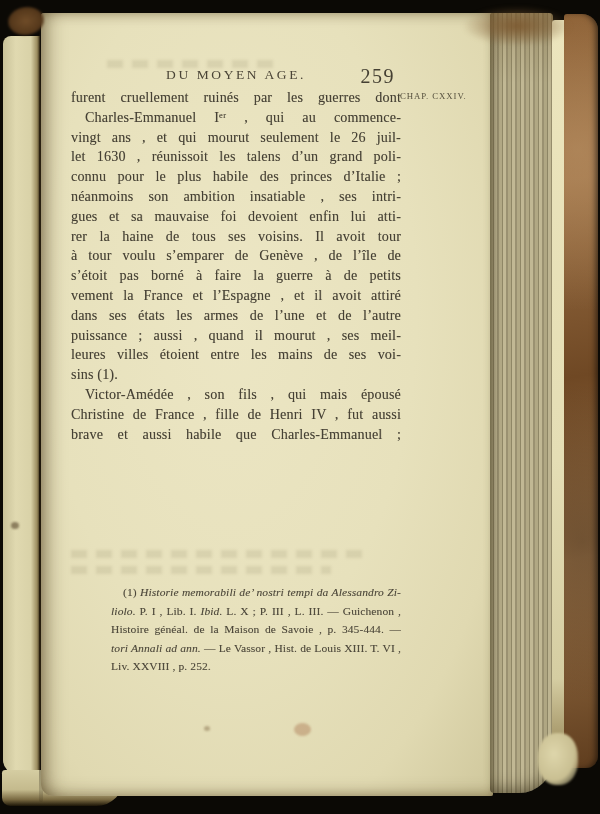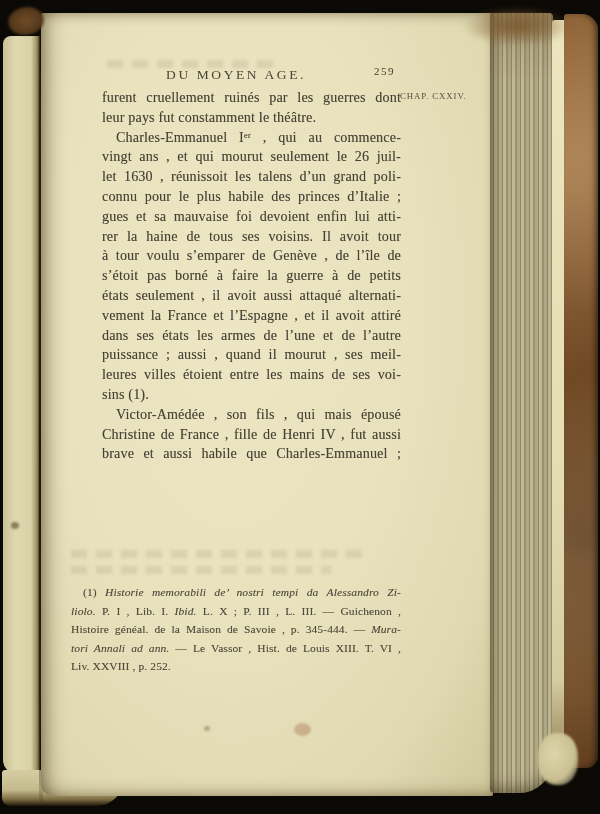--- a/index.html
+++ b/index.html
@@ -78,42 +78,42 @@
   .stain.s2{left:163px;top:713px;width:6px;height:5px;background:rgba(95,65,32,.35);}
   .stain.s3{left:11px;top:522px;width:8px;height:7px;background:rgba(60,40,15,.5);}
   .ghost{position:absolute;height:8px;opacity:.5;filter:blur(1.5px);
     background:repeating-linear-gradient(90deg,rgba(115,105,72,.28) 0 16px,rgba(0,0,0,0) 16px 25px);}
   
   .page-header{
     position:absolute;left:30px;top:54px;width:330px;text-align:center;
     font-size:13.5px;letter-spacing:2.6px;color:#4a4436;
   }
   .page-num{
-    position:absolute;right:6px;top:-2px;font-size:11px;letter-spacing:1.5px;color:#454033;
+    position:absolute;right:6px;top:-2px;font-size:20px;letter-spacing:1.5px;color:#454033;
   }
   .margin-note{
     position:absolute;left:359px;top:78px;width:130px;
     font-size:8.8px;letter-spacing:.9px;color:#55503d;
   }
   .body-text{
     position:absolute;left:30px;top:75px;width:330px;
     font-size:14px;color:#454034;letter-spacing:.2px;
     text-shadow:.3px .3px 0 rgba(70,62,48,.35);
   }
   .line{height:19.8px;line-height:19.8px;overflow:hidden;
-    text-align:justify;text-align-last:justify;margin-left:31px;}
+    text-align:justify;text-align-last:justify;}
   .line.indent{text-indent:14px;}
   .line.plast{text-align-last:left;}
   .footnote{
     position:absolute;left:30px;top:570px;width:330px;
     font-size:11.4px;color:#4c473a;letter-spacing:.15px;
     text-shadow:.3px .3px 0 rgba(70,62,48,.3);
   }
   .fline{height:18.5px;line-height:18.5px;overflow:hidden;
-    text-align:justify;text-align-last:justify;}
+    text-align:justify;text-align-last:justify;margin-left:40px;}
   .fline.indent{text-indent:12px;}
   .fline.plast{text-align-last:left;}
   .it{font-style:italic;}
 </style>
 </head>
 <body>
 
 <div id="canvas">
 
   <div class="facing-page"></div>
@@ -127,30 +127,29 @@
 
     <div class="page-header">
       <span>DU MOYEN AGE.</span>
       <span class="page-num">259</span>
     </div>
 
     <div class="margin-note">CHAP. CXXIV.</div>
 
     <div class="body-text">
         <div class="line">furent cruellement ruinés par les guerres dont</div>
-        <div class="line plast">leur pays fut constamment le théâtre.</div>
         <div class="line indent">Charles-Emmanuel Iᵉʳ , qui au commence-</div>
         <div class="line">vingt ans , et qui mourut seulement le 26 juil-</div>
         <div class="line">let 1630 , réunissoit les talens d’un grand poli-</div>
         <div class="line">connu pour le plus habile des princes d’Italie ;</div>
+        <div class="line">néanmoins son ambition insatiable , ses intri-</div>
         <div class="line">gues et sa mauvaise foi devoient enfin lui atti-</div>
         <div class="line">rer la haine de tous ses voisins. Il avoit tour</div>
         <div class="line">à tour voulu s’emparer de Genève , de l’île de</div>
         <div class="line">s’étoit pas borné à faire la guerre à de petits</div>
-        <div class="line">états seulement , il avoit aussi attaqué alternati-</div>
         <div class="line">vement la France et l’Espagne , et il avoit attiré</div>
         <div class="line">dans ses états les armes de l’une et de l’autre</div>
         <div class="line">puissance ; aussi , quand il mourut , ses meil-</div>
         <div class="line">leures villes étoient entre les mains de ses voi-</div>
         <div class="line plast">sins (1).</div>
         <div class="line indent">Victor-Amédée , son fils , qui mais épousé</div>
         <div class="line">Christine de France , fille de Henri IV , fut aussi</div>
         <div class="line">brave et aussi habile que Charles-Emmanuel ;</div>
       </div>
 

